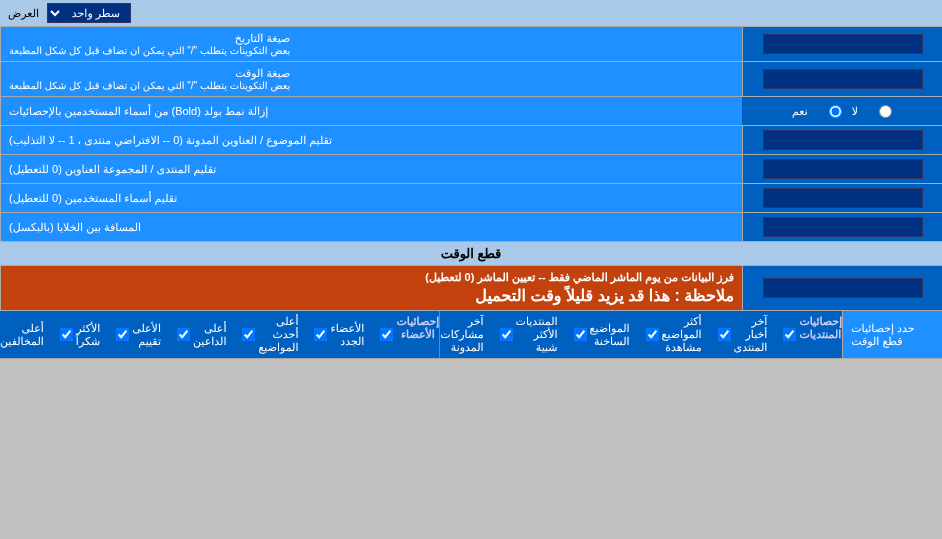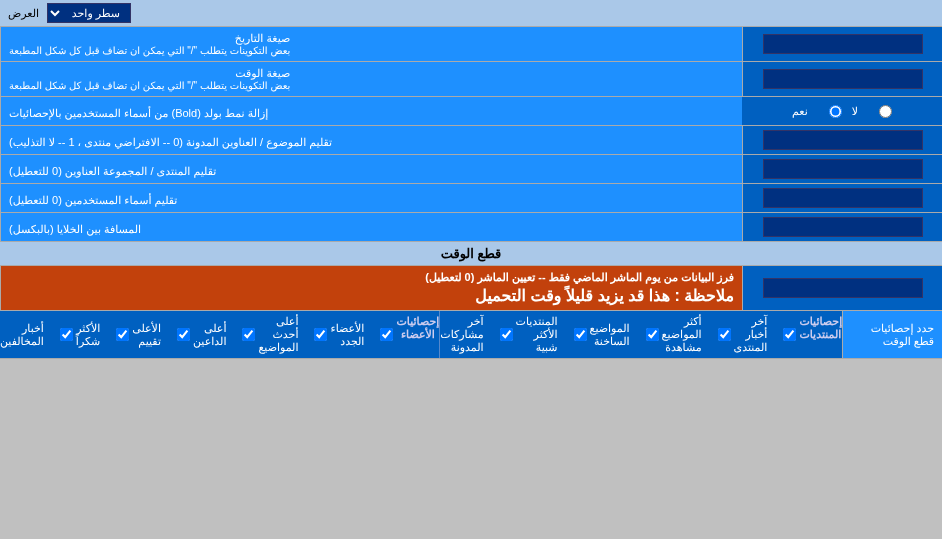--- a/index.html
+++ b/index.html
@@ -22,21 +22,21 @@
     }
 
     .label-cell {
       flex: 1;
       background: #1e90ff;
       color: #fff;
       padding: 5px 8px;
       text-align: right;
       font-size: 11px;
       display: flex;
-      align-items: flex-end;
+      align-items: center;
       justify-content: flex-end;
       border-left: 1px solid #aaa;
       min-height: 28px;
     }
 
     .input-cell {
       width: 200px;
       background: #0060c0;
       display: flex;
       align-items: center;
@@ -110,21 +110,21 @@
     .checkbox-section {
       display: flex;
       border-bottom: 1px solid #aaa;
     }
 
     .checkbox-label-cell {
       width: 188px;
       background: #1e90ff;
       color: #fff;
       padding: 5px 8px;
-      text-align: right;
+      text-align: left;
       font-size: 11px;
       display: flex;
       align-items: center;
       justify-content: center;
       border-left: 1px solid #aaa;
     }
 
     .checkbox-cols {
       flex: 1;
       display: flex;
@@ -316,19 +316,19 @@
         <div class="checkbox-item">
           <input type="checkbox" checked="" style="">
           <span>الأعلى تقييم</span>
         </div>
         <div class="checkbox-item">
           <input type="checkbox" checked="" style="">
           <span>الأكثر شكراً</span>
         </div>
         <div class="checkbox-item">
           <input type="checkbox" checked="" style="">
-          <span>أخبار المخالفين</span>
+          <span>أعلى المخالفين</span>
         </div>
       </div>
     </div>
   </div>
 
 </div>
 
 </body></html>

